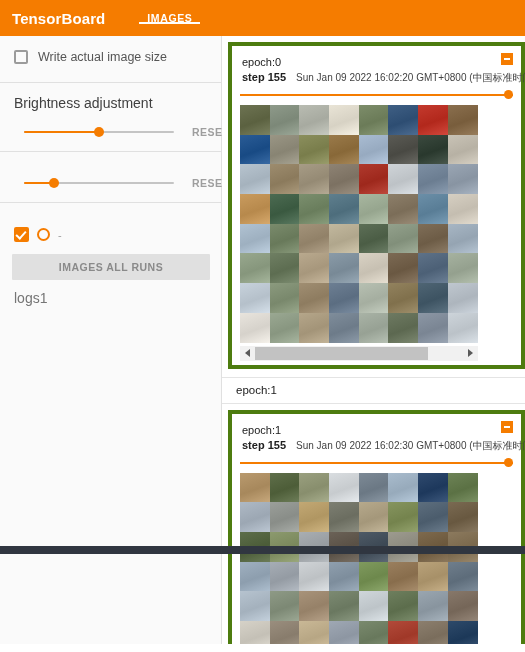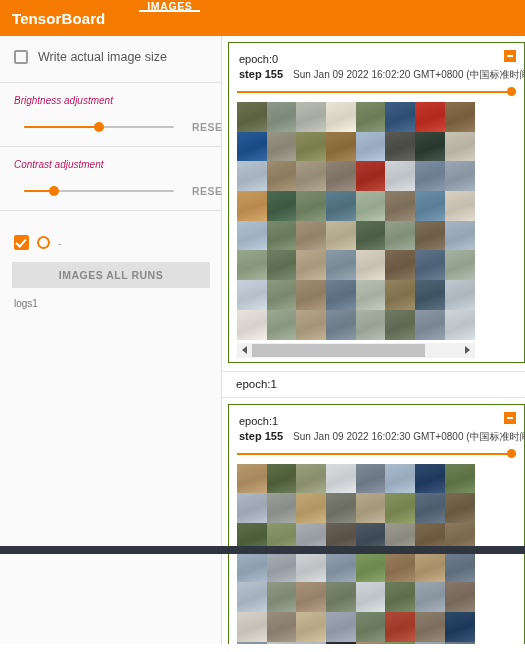--- a/index.html
+++ b/index.html
@@ -21,21 +21,21 @@
     display: flex; align-items: stretch;
   }
   .brand {
     display: flex; align-items: center;
     padding: 0 14px 0 12px;
     color: #ffffff;
     font-size: 15px; font-weight: bold;
     letter-spacing: .1px;
     white-space: nowrap;
   }
-  .tabs { display: flex; align-items: flex-start; margin-left: 12px; }
+  .tabs { display: flex; align-items: center; margin-left: 12px; }
   .tab {
     display: flex; align-items: center; justify-content: center;
     padding: 0 16px;
     color: #ffffff;
     font-size: 10.5px; font-weight: bold;
     letter-spacing: .6px;
     position: relative;
     cursor: pointer;
   }
   .tab.active::after {
@@ -55,21 +55,21 @@
   .sb-divider { height: 1px; background: #e0e0e0; margin: 0; }
 
   .checkrow { display: flex; align-items: center; gap: 10px; padding: 4px 0 6px 2px; cursor: pointer; }
   .cbox {
     width: 14px; height: 14px;
     border: 2px solid #9b9b9b; border-radius: 2px;
     background: #fafafa; flex: 0 0 auto;
   }
   .checkrow .lbl { font-size: 12.5px; color: #555; }
 
-  .ctrl-title { font-size: 10px; color: #be185d; padding: 2px 0 0 2px; font-style: italic; }
+  .ctrl-title { font-size: 14px; color: #404040; padding: 2px 0 0 2px; }
 
   .slider-row { display: flex; align-items: center; gap: 8px; margin-top: 14px; }
   .slider { position: relative; flex: 0 0 150px; height: 14px; margin-left: 12px; }
   .track {
     position: absolute; top: 6px; left: 0; right: 0; height: 2px;
     background: #c4c4c4; border-radius: 1px;
   }
   .track-fill {
     position: absolute; top: 6px; left: 0; height: 2px;
     background: #f57c00; border-radius: 1px;
@@ -111,36 +111,36 @@
   }
   .dash-mark { font-size: 11px; color: #9e9e9e; }
 
   .toggle-all {
     display: flex; align-items: center; justify-content: center;
     margin-top: 12px; width: 198px; height: 26px;
     background: #e0e0e0; color: #8a8a8a;
     font-size: 10.5px; font-weight: bold; letter-spacing: .5px;
     cursor: pointer; border-radius: 1px;
   }
-  .run-item { font-size: 10px; color: #757575; margin-top: 10px; padding-left: 2px; }
+  .run-item { font-size: 14px; color: #757575; margin-top: 10px; padding-left: 2px; }
 
   
   .main {
     position: absolute; top: 36px; left: 222px;
     width: 303px; height: 608px;
     background: #ffffff;
     overflow: hidden;
   }
 
   .card {
     position: relative;
     margin: 6px 0 0 6px;
     width: 297px;
     background: #ffffff;
-    border: 1px solid #4d7c0f;
+    border: 4px solid #4d7c0f;
     padding: 6px 0 0 0;
   }
   .card-head { padding: 3px 10px 0 10px; position: relative; }
   .tag-line { font-size: 11px; color: #212121; line-height: 14px; }
   .meta-line { display: flex; align-items: baseline; gap: 10px; line-height: 14px; margin-top: 1px; }
   .step { font-size: 11px; font-weight: bold; color: #212121; white-space: nowrap; }
   .timestamp { font-size: 10px; color: #424242; white-space: nowrap; }
   .corner-btn {
     position: absolute; top: 1px; right: 8px;
     width: 12px; height: 12px; background: #f57c00;
@@ -239,21 +239,20 @@
           <div class="track-fill" id="bright-fill" style="width: 50%;"></div>
           <div class="thumb" id="bright-thumb" style="left: 50%;"></div>
         </div>
         <div class="reset-btn">RESET</div>
       </div>
     </div>
 
     <div class="sb-divider"></div>
 
     <div class="sb-section">
-      <div class="ctrl-title">Contrast adjustment</div>
       <div class="slider-row">
         <div class="slider">
           <div class="track"></div>
           <div class="track-fill" id="contrast-fill" style="width: 20%;"></div>
           <div class="thumb" id="contrast-thumb" style="left: 20%;"></div>
         </div>
         <div class="reset-btn">RESET</div>
       </div>
     </div>
 

